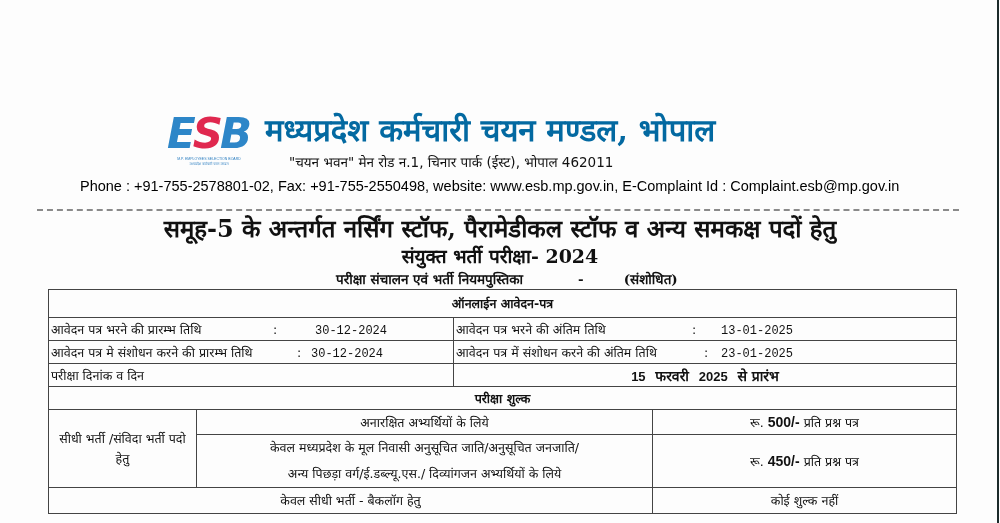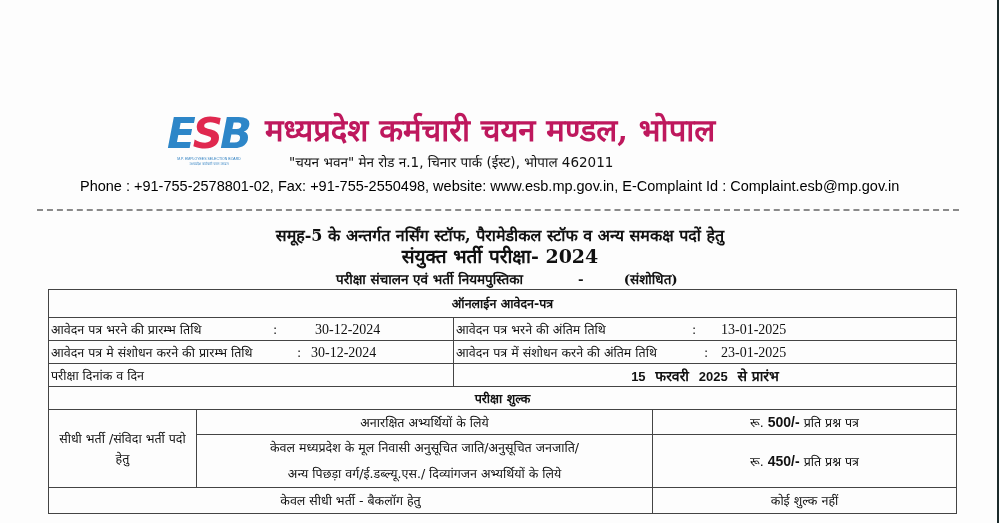--- a/index.html
+++ b/index.html
@@ -16,37 +16,37 @@
   .logo-letter {
     font-family: "DejaVu Sans", sans-serif; font-weight: 900; font-size: 42px; line-height: 42px;
     letter-spacing: -3px; font-style: italic;
   }
   .logo-sub {
     position: absolute; left: 2px; top: 44px; width: 80px; font-size: 3.5px; line-height: 4.5px;
     color: #2d7fc1; text-align: center; letter-spacing: 0;
   }
   .org-title {
     position: absolute; left: 265px; top: 108px; font-size: 31px; font-weight: bold;
-    font-family: "DejaVu Serif", serif; white-space: nowrap; letter-spacing: 0px; color: #be185d;
+    font-family: "DejaVu Serif", serif; white-space: nowrap; letter-spacing: 0px; color: #0369a1;
   }
   .org-address {
     position: absolute; left: 0; width: 1000px; top: 153px; text-align: left;
     padding-left: 289px; box-sizing: border-box;
     font-size: 13.5px; font-family: "DejaVu Sans", sans-serif; white-space: nowrap;
   }
   .contact-line {
     position: absolute; left: 80px; top: 178px; font-size: 14.5px; white-space: nowrap; color: #000000;
   }
   .dashed-divider {
     position: absolute; left: 37px; top: 209px; width: 922px; height: 0;
     border-top: 2px dashed #8a8a8a;
   }
   .notice-title {
-    position: absolute; left: 0; width: 1000px; top: 225px; text-align: center;
-    font-size: 16px; font-weight: bold; font-family: "DejaVu Serif", serif; line-height: 22px;
+    position: absolute; left: 0; width: 1000px; top: 218px; text-align: center;
+    font-size: 24px; font-weight: bold; font-family: "DejaVu Serif", serif; line-height: 22px;
   }
   .notice-sub {
     position: absolute; left: 0; width: 1000px; top: 245px; text-align: center;
     font-size: 19px; font-weight: bold; font-family: "DejaVu Serif", serif; line-height: 22px;
   }
   .booklet-line {
     position: absolute; left: 336px; top: 270px; font-size: 13.5px; font-weight: bold;
     font-family: "DejaVu Serif", serif; white-space: nowrap; 
   }
   .booklet-line span { display: inline-block; }
@@ -56,21 +56,21 @@
     position: absolute; left: 48px; top: 289px; width: 908px;
     border-collapse: collapse; table-layout: fixed;
     font-family: "DejaVu Sans", sans-serif; font-size: 12.5px;
   }
   table.info td { border: 1.5px solid #444; padding: 0 2px; vertical-align: middle; white-space: nowrap; overflow: hidden; }
   .row-h { height: 28px; }
   .row-s { height: 23px; }
   .th-cell { text-align: center; font-weight: bold; font-family: "DejaVu Serif", serif; font-size: 12.5px; }
   .date-label { display: inline-block; }
   .date-colon { display: inline-block; }
-  .date-value { display: inline-block; font-family: Liberation Serif, serif; font-size: 14px; }
+  .date-value { display: inline-block; font-family: Liberation Mono, monospace; font-size: 12px; }
   .exam-date { text-align: center; font-weight: bold; font-size: 14px; }
   .exam-date .num { font-family: "Liberation Sans", sans-serif; font-size: 13px; }
   .center { text-align: center; }
   .fee-amt { font-family: "Liberation Sans", sans-serif; font-weight: bold; font-size: 14px; }
   .wrap { white-space: normal !important; line-height: 26px; }
 </style>
 </head>
 <body>
 
 <div class="right-border"></div>

